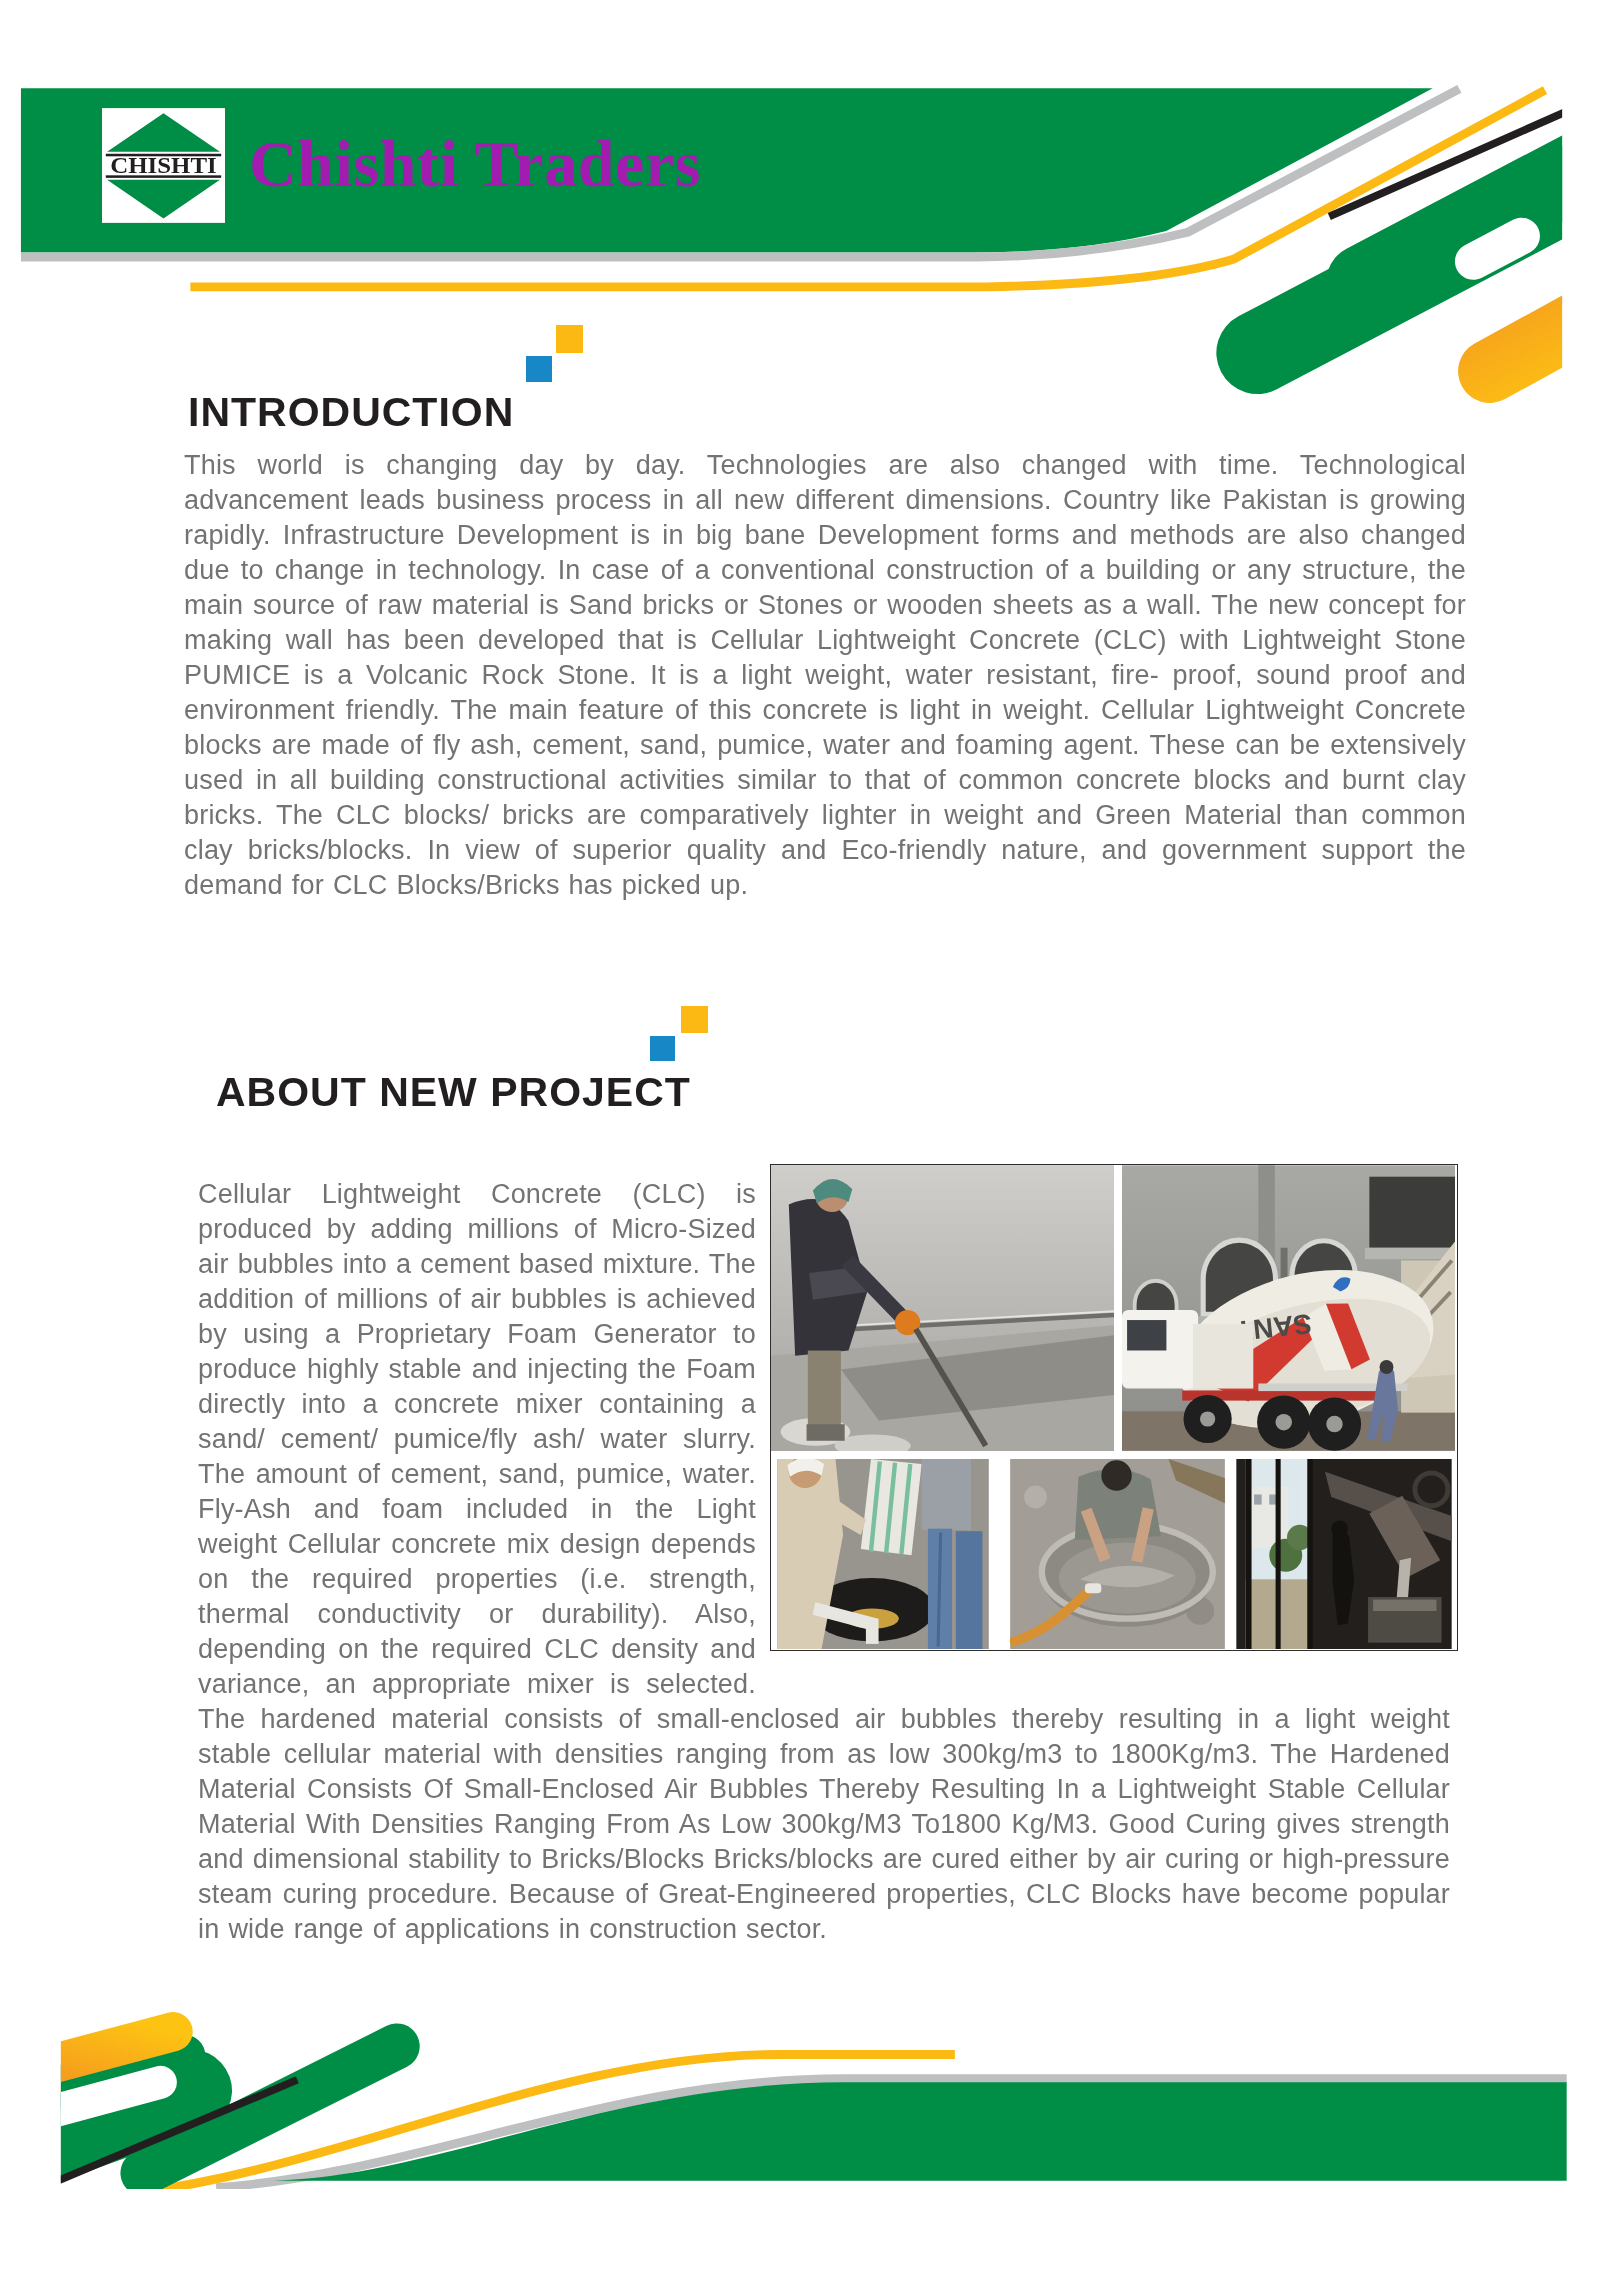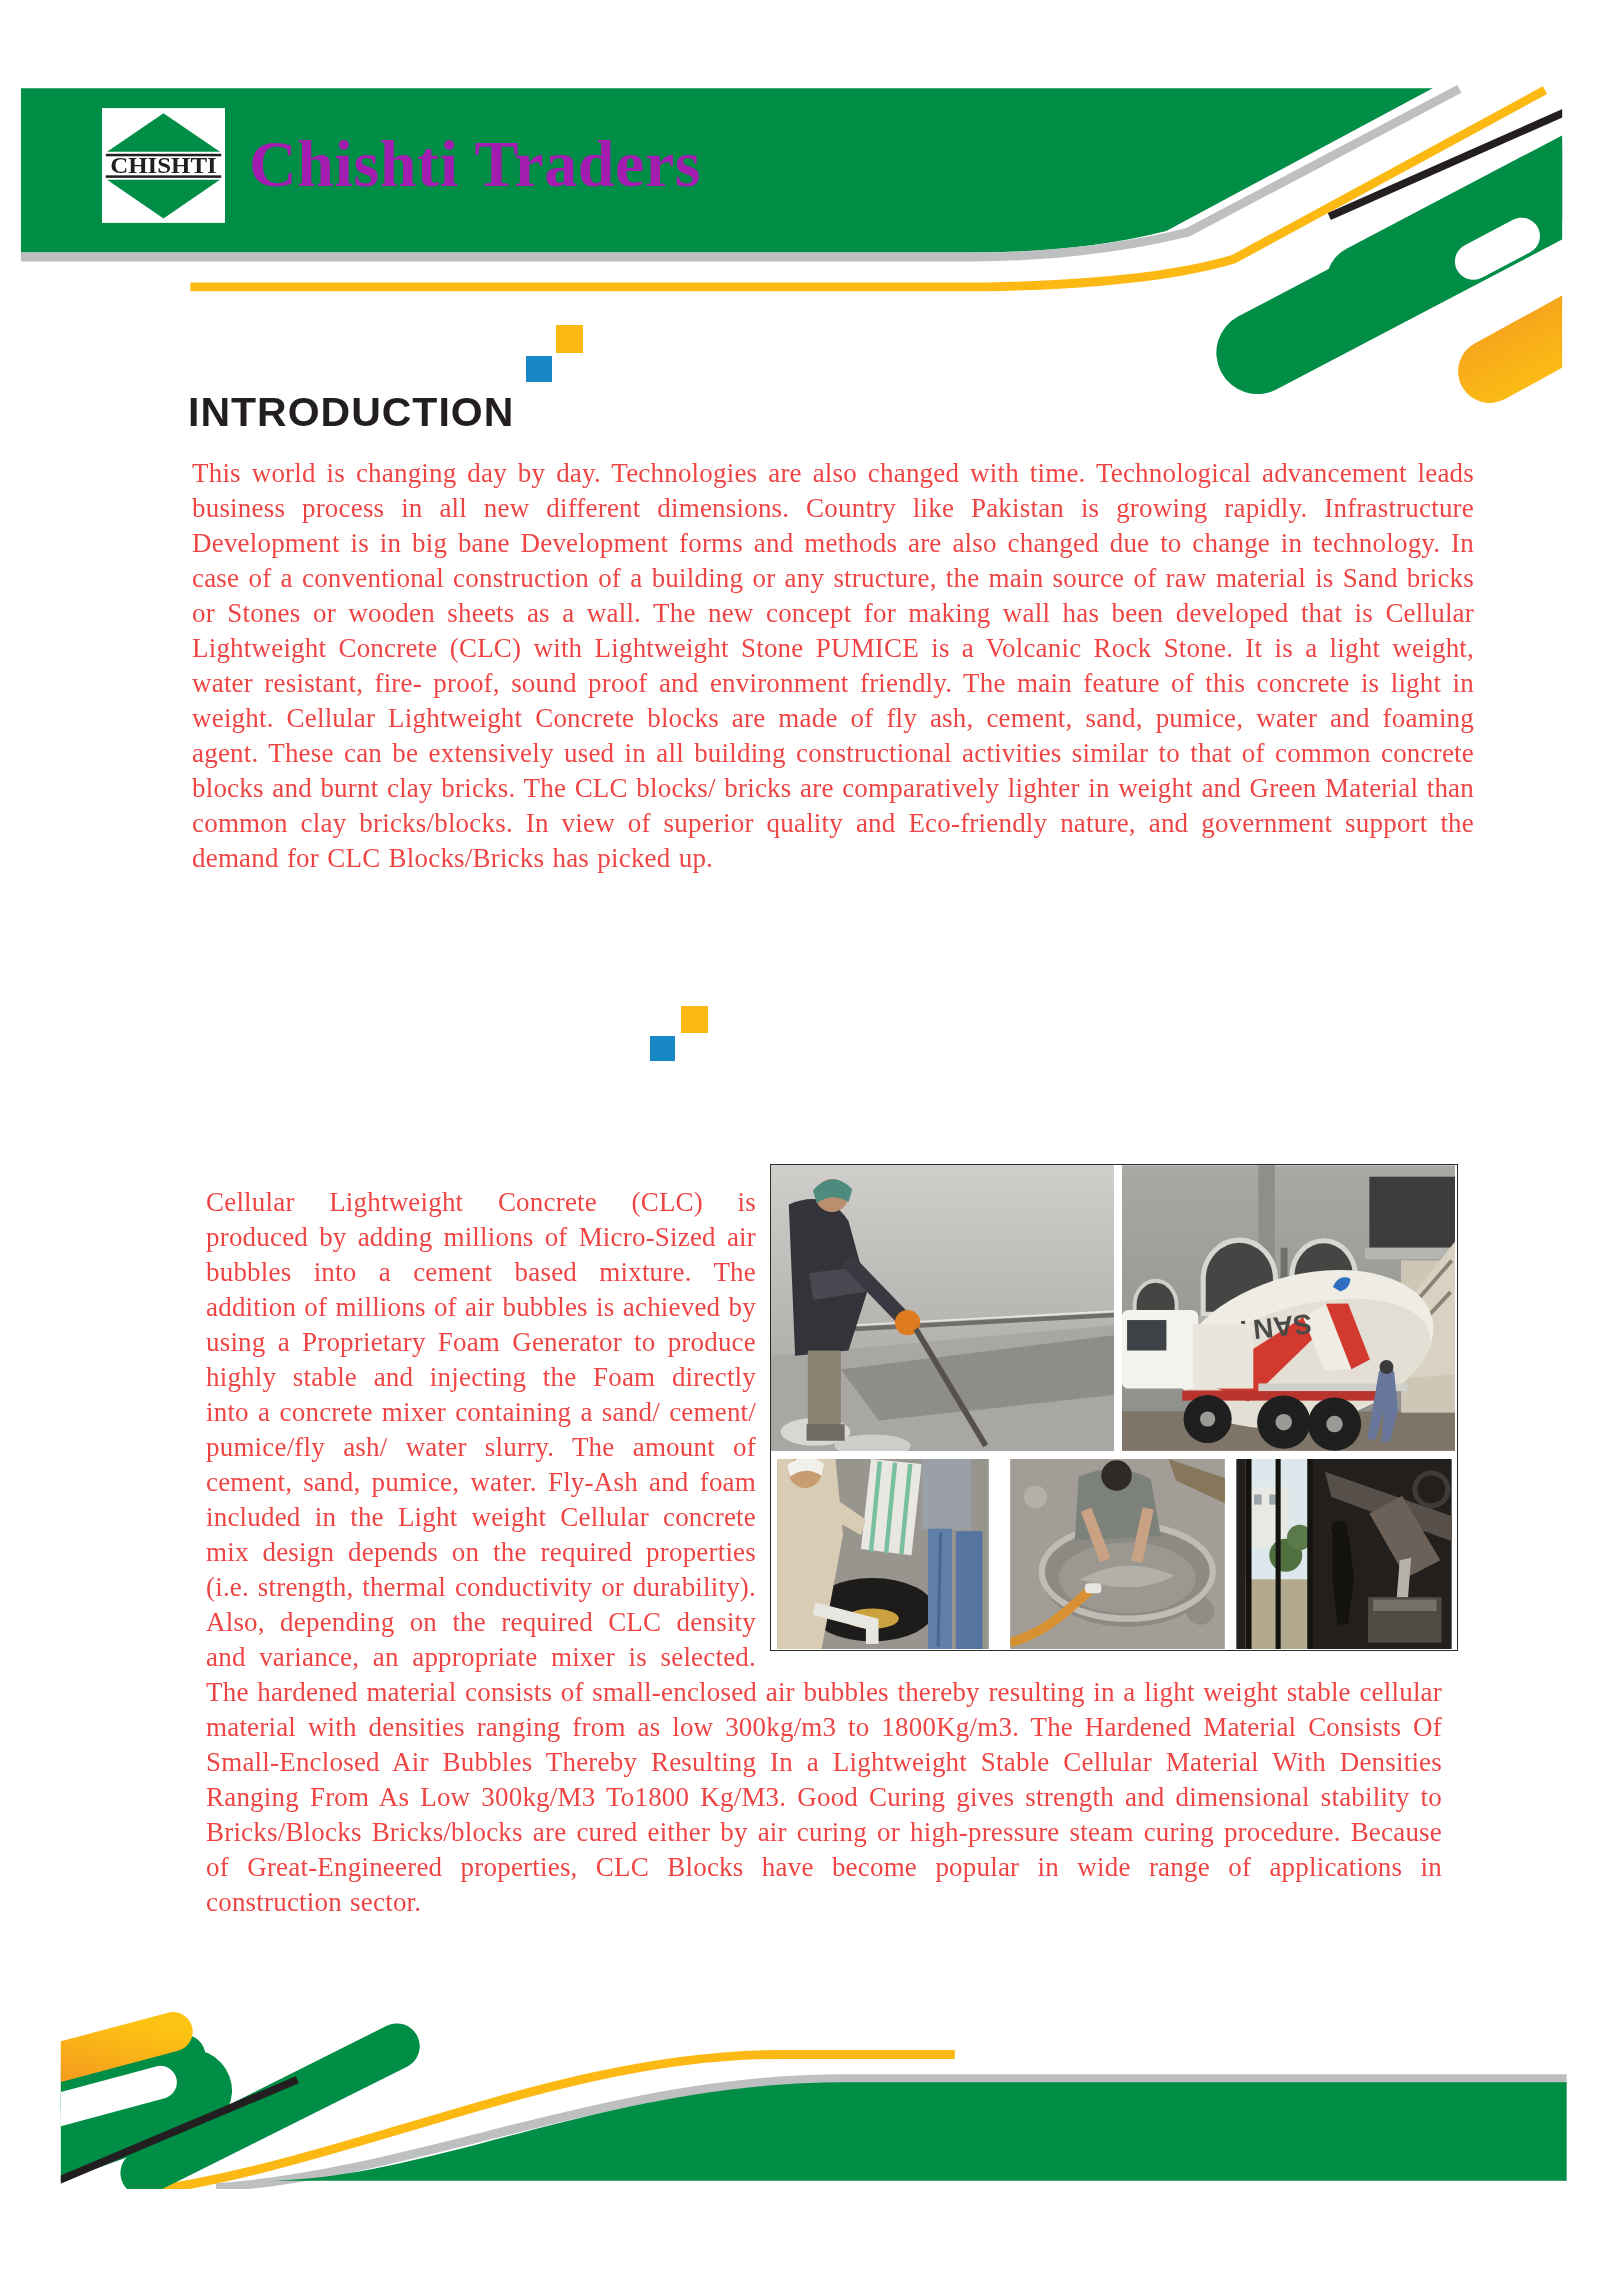--- a/index.html
+++ b/index.html
@@ -14,22 +14,22 @@
                  font-weight:700;font-size:66px;color:#a21caf;letter-spacing:0.6px;white-space:nowrap;}
   
   .sec-heading{position:absolute;margin:12px;font-size:41px;font-weight:800;color:#231f20;
                letter-spacing:1px;white-space:nowrap;}
   #intro-heading{left:176px;top:377px;}
   #about-heading{left:204px;top:1057px;}
   .sq{position:absolute;}
   .sq.yellow{background:#fdb913;}
   .sq.blue{background:#1787c6;}
   
-  .body-text{font-size:27px;line-height:35px;color:#ef4444;text-align:justify;
-             letter-spacing:0.2px;word-spacing:1.3px;margin:16px;font-family:Liberation Serif, serif;}
+  .body-text{font-size:27px;line-height:35px;color:#737373;text-align:justify;
+             letter-spacing:0.2px;word-spacing:1.3px;margin:8px;}
   #intro-text{position:absolute;left:176px;top:440px;width:1282px;}
   #about-wrap{position:absolute;left:190px;top:1169px;width:1268px;}
   
   #collage{float:right;width:686px;margin:-5px 0 19px 14px;border:1.3px solid #2e2d2b;background:#ffffff;}
   .crow{display:flex;}
   .crow1{height:286px;margin-bottom:7.6px;}
   .crow1 figure:first-child{margin-right:7.6px;}
   .crow2{height:190px;padding-left:5.7px;padding-bottom:1.3px;}
   .crow2 figure{margin-right:0;}
   .crow2 .gapA{margin-right:21px;}
@@ -77,20 +77,21 @@
 
   <div id="company-title">Chishti Traders</div>
 
   <div class="sq yellow abs" style="left:556px;top:325px;width:27px;height:28px;"></div>
   <div class="sq blue abs" style="left:526px;top:356px;width:26px;height:26px;"></div>
   <h1 id="intro-heading" class="sec-heading">INTRODUCTION</h1>
   <p id="intro-text" class="body-text">This world is changing day by day. Technologies are also changed with time. Technological advancement leads business process in all new different dimensions. Country like Pakistan is growing rapidly. Infrastructure Development is in big bane Development forms and methods are also changed due to change in technology. In case of a conventional construction of a building or any structure, the main source of raw material is Sand bricks or Stones or wooden sheets as a wall. The new concept for making wall has been developed that is Cellular Lightweight Concrete (CLC) with Lightweight Stone PUMICE is a Volcanic Rock Stone. It is a light weight, water resistant, fire- proof, sound proof and environment friendly. The main feature of this concrete is light in weight. Cellular Lightweight Concrete blocks are made of fly ash, cement, sand, pumice, water and foaming agent. These can be extensively used in all building constructional activities similar to that of common concrete blocks and burnt clay bricks. The CLC blocks/ bricks are comparatively lighter in weight and Green Material than common clay bricks/blocks. In view of superior quality and Eco-friendly nature, and government support the demand for CLC Blocks/Bricks has picked up.</p>
 
   <div class="sq yellow abs" style="left:681px;top:1006px;width:27px;height:27px;"></div>
   <div class="sq blue abs" style="left:650px;top:1036px;width:25px;height:25px;"></div>
+  <h1 id="about-heading" class="sec-heading">ABOUT NEW PROJECT</h1>
 
   <div id="about-wrap">
 
     <div id="collage">
       <div class="crow crow1">
 
         <figure>
           <svg width="343" height="286" viewBox="0 0 540 450">
             <defs>
                 <linearGradient id="p1w" x1="0" y1="0" x2="0" y2="1">

